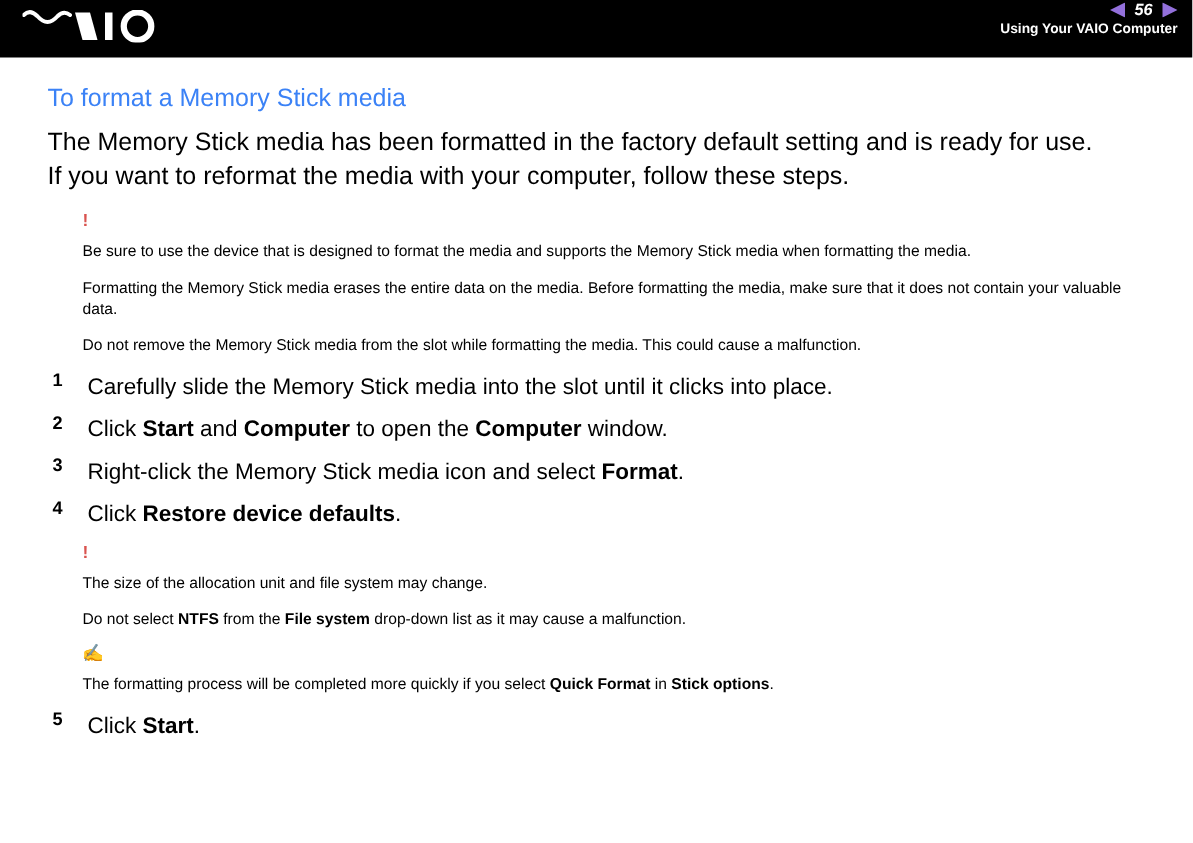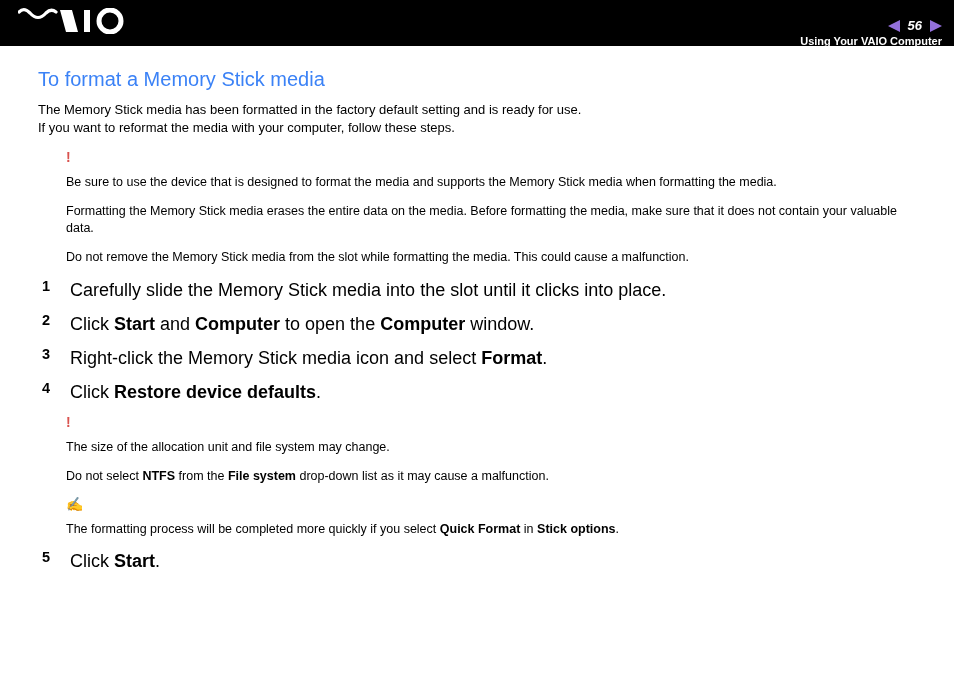--- a/index.html
+++ b/index.html
@@ -18,21 +18,21 @@
     display: flex;
     justify-content: space-between;
     align-items: flex-start;
     padding: 0 12px 0 18px;
   }
   .logo {
     margin-top: 8px;
   }
   .header-right {
     text-align: left;
-    padding-top: 18px;
+    padding-top: 0;
   }
   .page-nav {
     display: flex;
     align-items: center;
     justify-content: flex-end;
     gap: 6px;
     font-style: italic;
     font-weight: bold;
     font-size: 13px;
   }
@@ -47,21 +47,21 @@
   .content {
     padding: 22px 38px 0 38px;
   }
   .page-title {
     color: #3b82f6;
     font-size: 20px;
     font-weight: normal;
     margin: 0 0 10px 0;
   }
   .intro {
-    font-size: 13px;
+    font-size: 20px;
     line-height: 1.35;
     margin: 0 0 14px 0;
   }
   .warning-block, .note-block, .tip-block {
     padding-left: 28px;
     margin-bottom: 6px;
   }
   .bang {
     color: #d9534f;
     font-weight: bold;

